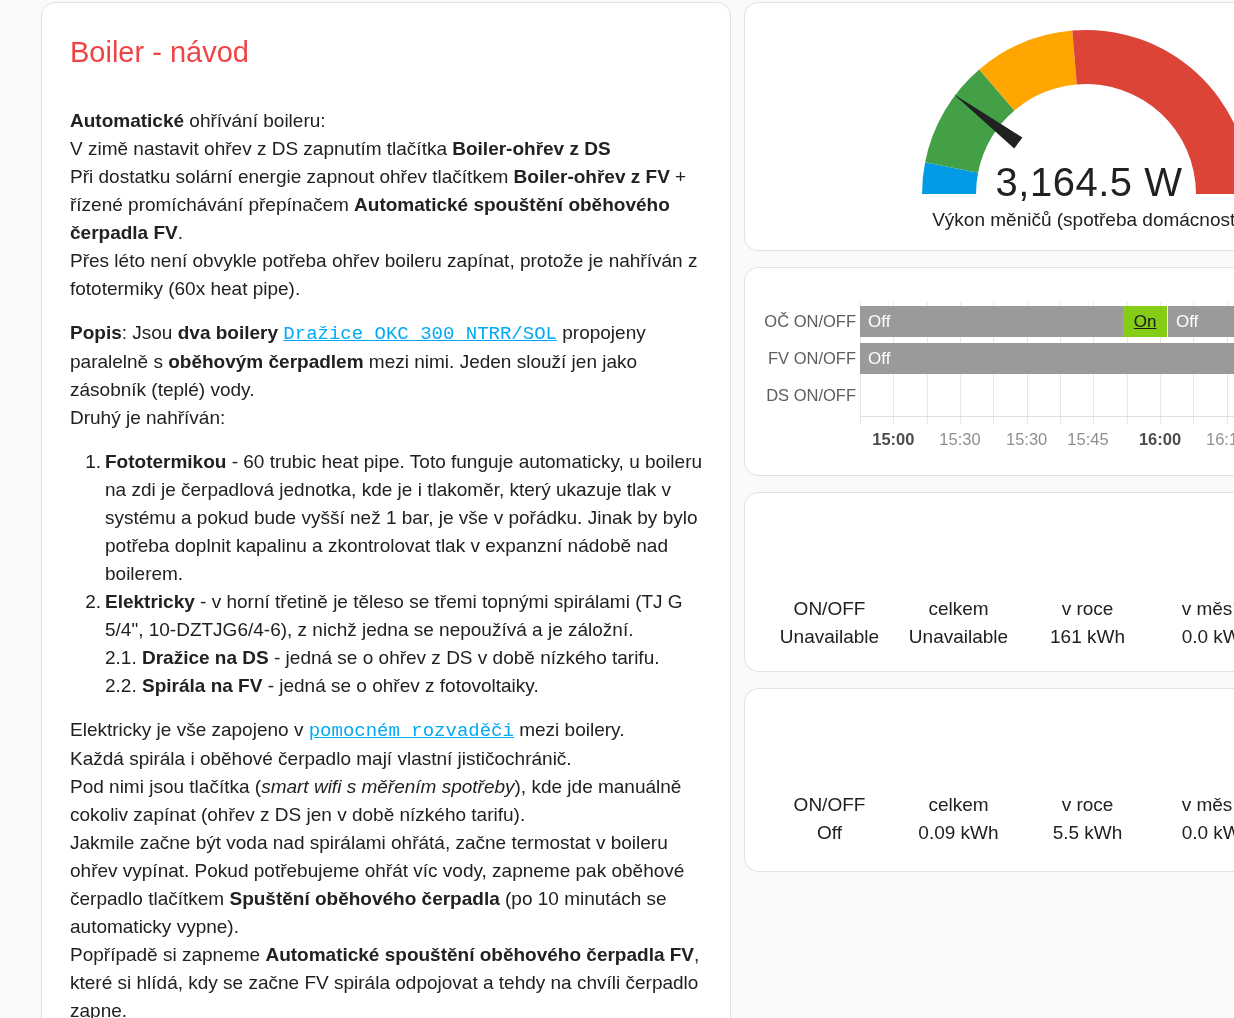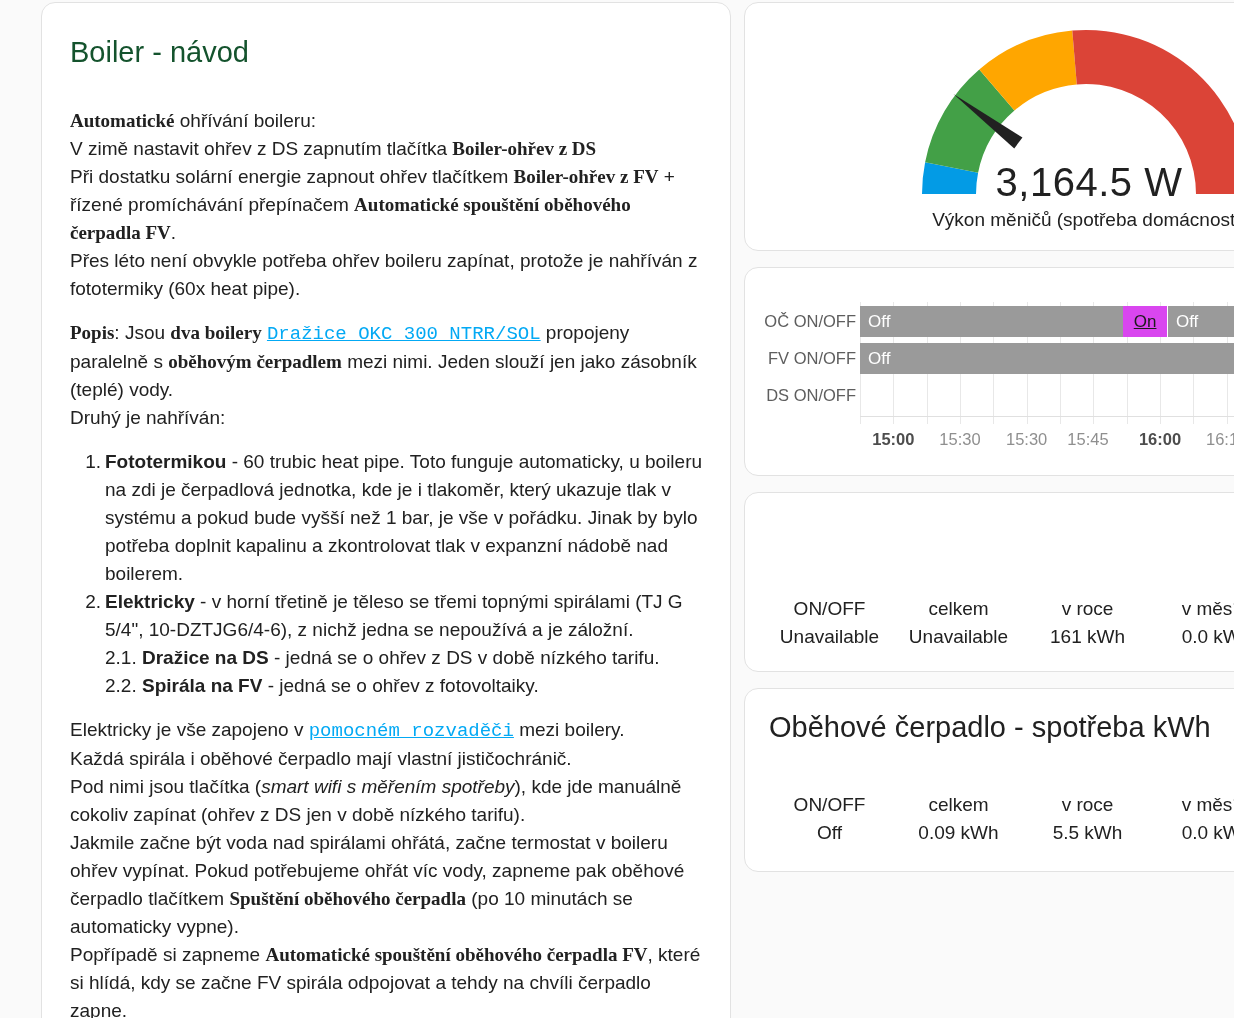--- a/index.html
+++ b/index.html
@@ -7,23 +7,23 @@
     width:1234px;height:1018px;overflow:hidden;position:relative;
     background:#fafafa;color:#212121;
     font-family:"Liberation Sans", sans-serif;
   }
   .card{
     position:absolute;background:#ffffff;border:1px solid #e2e2e2;
     border-radius:14px;box-sizing:border-box;
   }
   
   #guide-card{left:41px;top:2px;width:690px;height:1110px;padding:24px 24px 24px 28px;}
-  #guide-title{font-size:29px;font-weight:400;line-height:38px;margin:6px 0 36px 0;color:#14532d;}
+  #guide-title{font-size:29px;font-weight:400;line-height:38px;margin:6px 0 36px 0;color:#ef4444;}
   .md-p{margin:16px 0;font-size:19px;line-height:28px;}
-  .md-p b{font-weight:700;font-family:Liberation Serif, serif;}
+  .md-p b{font-weight:700;}
   .md-link{color:#03a9f4;text-decoration:underline;cursor:pointer;font-family:Liberation Mono, monospace;}
   .md-ol{margin:16px 0;}
   .md-li{display:flex;font-size:19px;line-height:28px;}
   .md-num{flex:0 0 35px;text-align:right;padding-right:4px;box-sizing:border-box;}
   .md-li-body{flex:1;}
   
   #gauge-card{left:744px;top:2px;width:690px;height:249px;}
   #gauge-svg{position:absolute;left:0;top:0;}
   #gauge-value{
     position:absolute;left:0;top:157px;width:688px;text-align:center;
@@ -105,21 +105,21 @@
       <div class="tl-gridline" style="left: 281.665px;"></div>
       <div class="tl-gridline" style="left: 314.998px;"></div>
       <div class="tl-gridline" style="left: 348.331px;"></div>
       <div class="tl-gridline" style="left: 381.664px;"></div>
       <div class="tl-gridline" style="left: 414.997px;"></div>
       <div class="tl-gridline" style="left: 448.33px;"></div>
       <div class="tl-gridline" style="left: 481.663px;"></div>
       <div class="tl-axisline"></div>
       <div class="tl-row-label" style="top: 38px;">OČ ON/OFF</div>
       <div class="tl-seg start" style="left: 115px; width: 263.108px; top: 38px; background: rgb(154, 154, 154); color: rgb(255, 255, 255);">Off</div>
-      <div class="tl-seg center" style="left: 378.108px; width: 44px; top: 38px; background: #d946ef; color: rgb(27, 27, 27); text-decoration: underline;">On</div>
+      <div class="tl-seg center" style="left: 378.108px; width: 44px; top: 38px; background: #84cc16; color: rgb(27, 27, 27); text-decoration: underline;">On</div>
       <div class="tl-seg start" style="left: 422.997px; width: 91.9991px; top: 38px; background: rgb(154, 154, 154); color: rgb(255, 255, 255);">Off</div>
       <div class="tl-row-label" style="top: 75px;">FV ON/OFF</div>
       <div class="tl-seg start" style="left: 115px; width: 399.996px; top: 75px; background: rgb(154, 154, 154); color: rgb(255, 255, 255);">Off</div>
       <div class="tl-row-label" style="top: 112px;">DS ON/OFF</div>
       <div class="tl-tick bold" style="left: 106.333px;">15:00</div>
       <div class="tl-tick" style="left: 172.999px;">15:30</div>
       <div class="tl-tick" style="left: 239.665px;">15:30</div>
       <div class="tl-tick" style="left: 301px;">15:45</div>
       <div class="tl-tick bold" style="left: 372.997px;">16:00</div>
       <div class="tl-tick" style="left: 439.663px;">16:15</div>
@@ -141,21 +141,20 @@
         <div class="stat-col-value">161 kWh</div>
       </div>
       <div class="stat-col">
         <div class="stat-col-header">v měsíci</div>
         <div class="stat-col-value">0.0 kWh</div>
       </div>
     </div>
 </div>
 
 <div class="card" id="stat-card-1">
-  <div class="stat-title">Oběhové čerpadlo - spotřeba kWh</div>
   <div class="stat-columns">
       <div class="stat-col">
         <div class="stat-col-header">ON/OFF</div>
         <div class="stat-col-value">Off</div>
       </div>
       <div class="stat-col">
         <div class="stat-col-header">celkem</div>
         <div class="stat-col-value">0.09 kWh</div>
       </div>
       <div class="stat-col">

